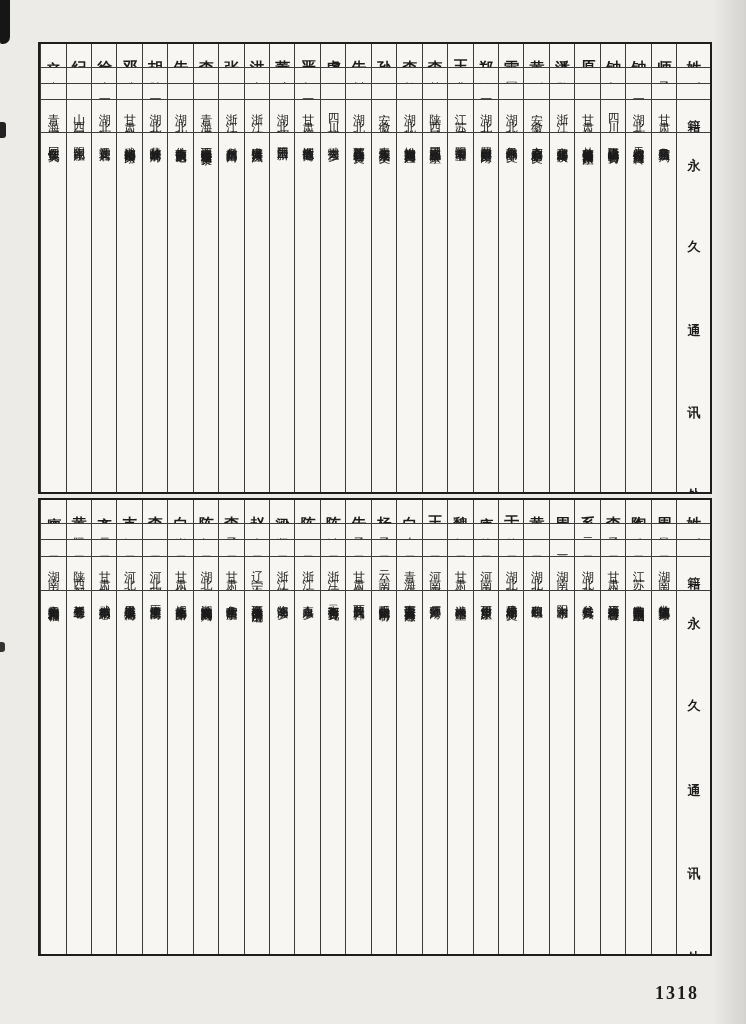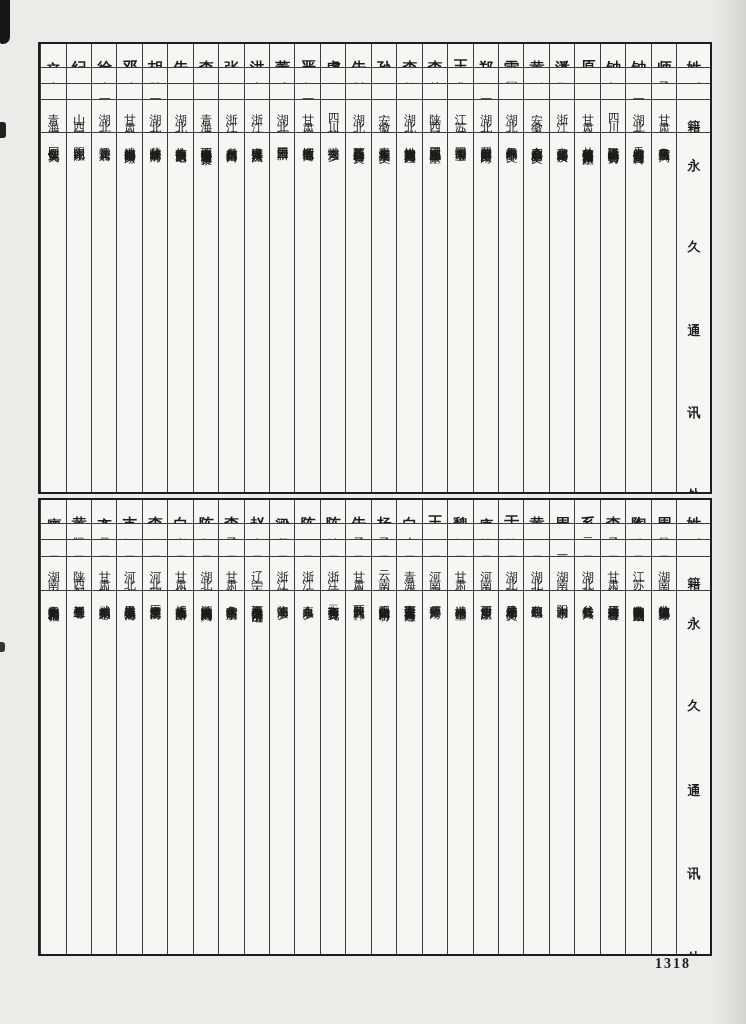--- a/index.html
+++ b/index.html
@@ -61,22 +61,22 @@
     font-family:"Liberation Sans","DejaVu Sans",sans-serif;
     font-weight:700;
   }
   .hdr .c-name .vt   { font-size:15px; }
   .hdr .c-alias .vt  { font-size:13px; }
   .hdr .c-age .vt    { font-size:13px; margin:6px auto; height:calc(100% - 12px); }
   .hdr .c-native .vt { font-size:13px; margin:10px auto; height:calc(100% - 20px); }
   .hdr .c-addr .vt   { font-size:13px; margin:14px auto; height:calc(100% - 28px); letter-spacing:0; }
 
   .page-num {
-    position:absolute; left:655px; top:956px;
-    font-size:14px; font-weight:700; letter-spacing:2px;
+    position:absolute; left:655px; top:983px;
+    font-size:18px; font-weight:700; letter-spacing:2px;
     font-family:"Liberation Serif","DejaVu Serif",serif;
   }
 </style>
 </head>
 <body>
 
 <div class="shade-right"></div>
 <div class="mark-tl"></div>
 <div class="mark-l1"></div>
 <div class="mark-l2"></div>

